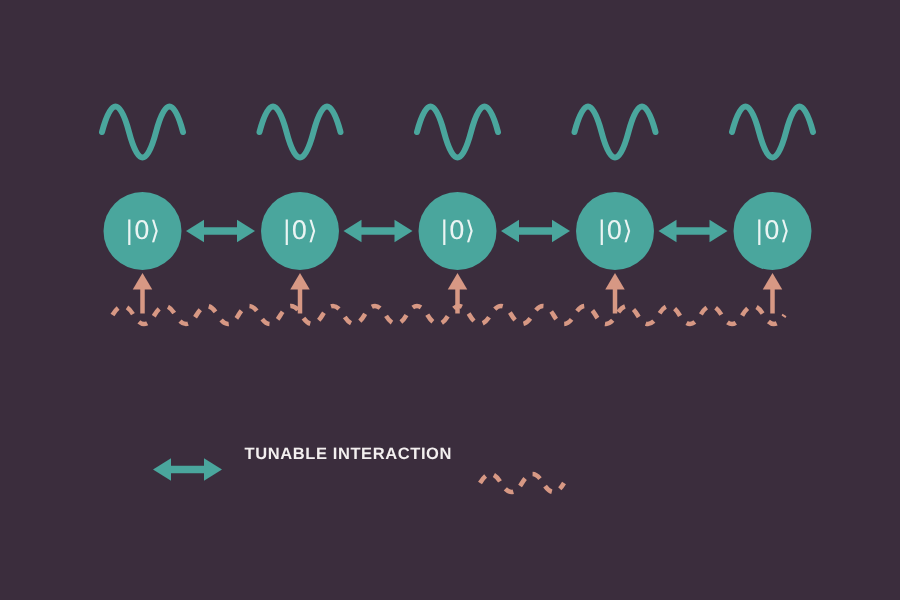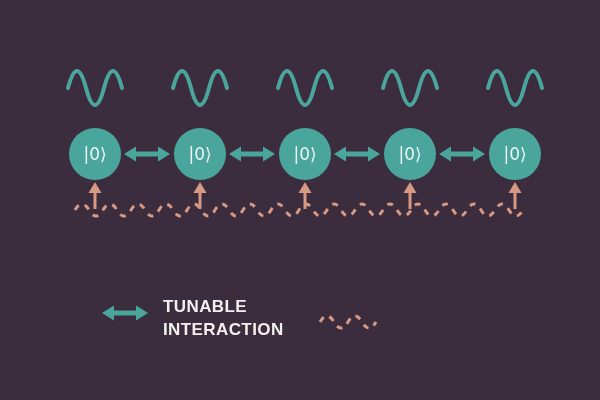--- a/index.html
+++ b/index.html
@@ -28,21 +28,21 @@
     width:52px;height:52px;border-radius:50%;
     background:#4aa69d;
     display:flex;align-items:center;justify-content:center;
   }
   .ket{
     font-family:"DejaVu Sans", sans-serif;
     font-size:17px;color:#eaf4f3;
   }
   .legend-label{
     position:absolute;
-    font-weight:bold;font-size:17px;line-height:1.35;
+    font-weight:bold;font-size:11px;line-height:1.35;
     letter-spacing:.4px;color:#f3efef;
   }
   .legend-tunable{left:163px;top:296px;width:150px;}
   .legend-parasitic{left:394px;top:288px;width:118px;}
 </style>
 </head>
 <body>
 
 <div class="stage">
 

